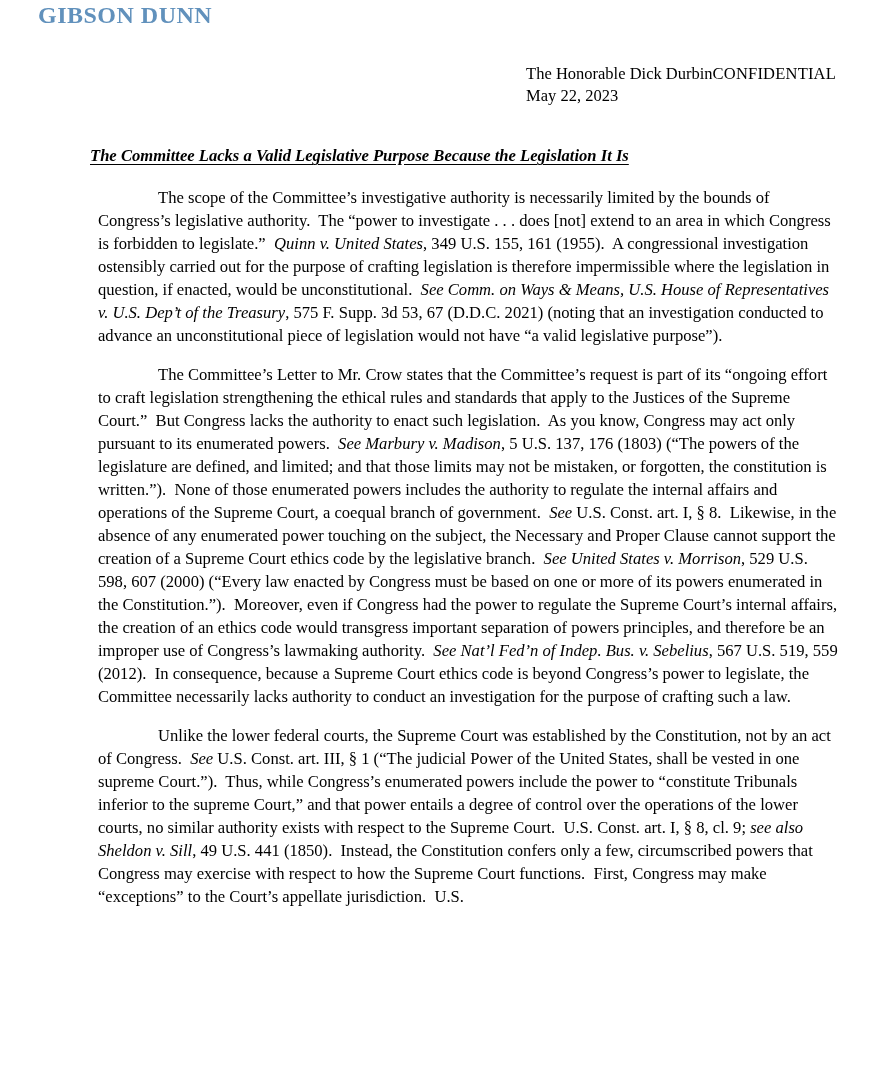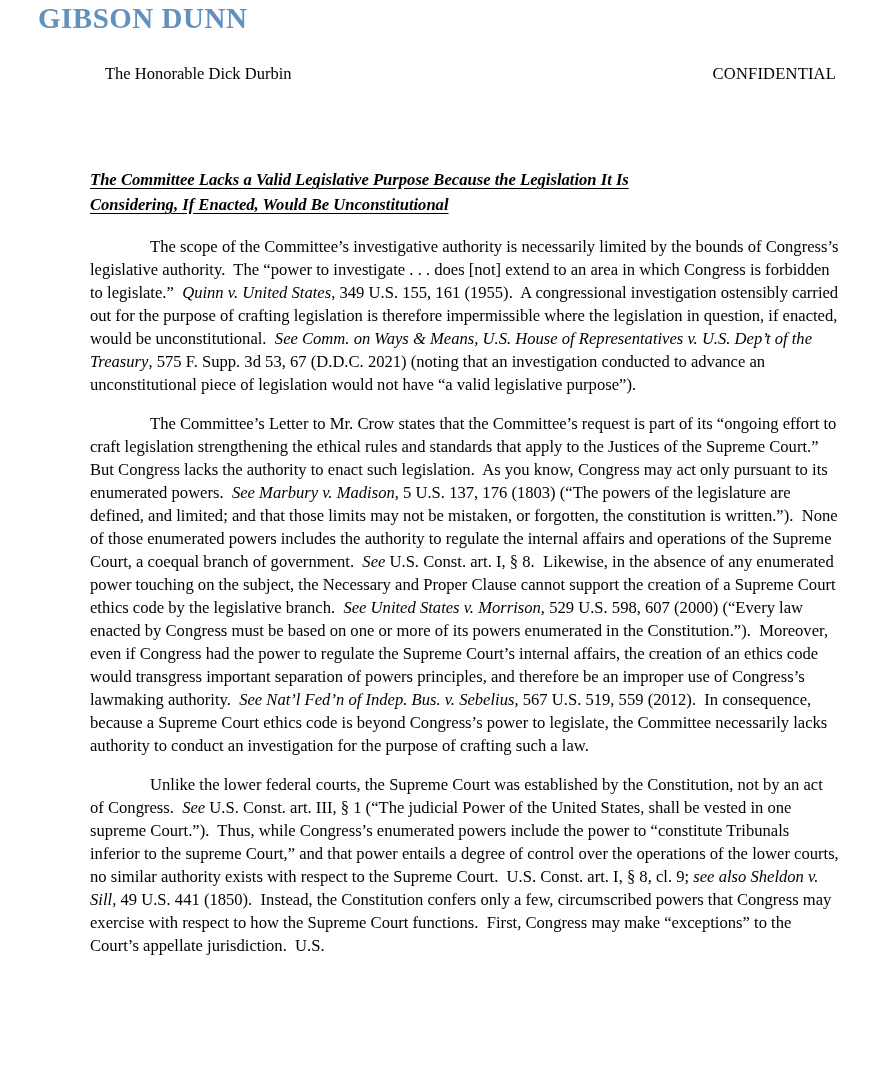--- a/index.html
+++ b/index.html
@@ -16,32 +16,32 @@
     overflow: hidden;
   }
   .page {
     position: absolute;
     inset: 0;
   }
   .logo {
     position: absolute;
     top: 2px;
     left: 38px;
-    font-size: 29px;
+    font-size: 24px;
     font-weight: bold;
     letter-spacing: 0.5px;
     white-space: nowrap;
   }
   .header-row {
     position: absolute;
     top: 63px;
     left: 105px;
     right: 33px;
     display: flex;
-    justify-content: space-between;
+    justify-content: flex-end;
     align-items: flex-start;
     font-size: 16.5px;
     line-height: 22px;
   }
   .addr-block div {
     white-space: nowrap;
   }
   .classification {
     font-weight: normal;
     letter-spacing: 0.2px;
@@ -52,54 +52,53 @@
     left: 90px;
     width: 750px;
     font-size: 16.6px;
     line-height: 23px;
   }
   .heading {
     font-weight: bold;
     font-style: italic;
     line-height: 25px;
     margin-bottom: 18px;
-    margin-top: 24px;
   }
   .heading div {
     text-decoration: underline;
     text-underline-offset: 3px;
   }
   .para {
-    margin: 0 0 16px 0;
+    margin: 0 0 16px 8px;
     text-indent: 60px;
     white-space: pre-wrap;
     text-align: left;
   }
   .para .it {
     font-style: italic;
   }
 </style>
 </head>
 <body style="color: rgb(0, 0, 0);">
 
 <div class="page">
 
   <div class="logo" style="color: rgb(97, 145, 188);">GIBSON DUNN</div>
 
   <div class="header-row">
     <div class="addr-block">
       <div>The Honorable Dick Durbin</div>
+      <div>May 22, 2023</div>
     </div>
     <div class="classification">CONFIDENTIAL</div>
   </div>
 
   <div class="content">
     <div class="heading">
       <div>The Committee Lacks a Valid Legislative Purpose Because the Legislation It Is</div>
-      <div>Considering, If Enacted, Would Be Unconstitutional</div>
     </div>
     <div>
         <p class="para"><span>The scope of the Committee’s investigative authority is necessarily limited by the bounds of Congress’s legislative authority.  The “power to investigate . . . does [not] extend to an area in which Congress is forbidden to legislate.”  </span><span class="it">Quinn v. United States</span><span>, 349 U.S. 155, 161 (1955).  A congressional investigation ostensibly carried out for the purpose of crafting legislation is therefore impermissible where the legislation in question, if enacted, would be unconstitutional.  </span><span class="it">See Comm. on Ways &amp; Means, U.S. House of Representatives v. U.S. Dep’t of the Treasury</span><span>, 575 F. Supp. 3d 53, 67 (D.D.C. 2021) (noting that an investigation conducted to advance an unconstitutional piece of legislation would not have “a valid legislative purpose”).</span></p>
         <p class="para"><span>The Committee’s Letter to Mr. Crow states that the Committee’s request is part of its “ongoing effort to craft legislation strengthening the ethical rules and standards that apply to the Justices of the Supreme Court.”  But Congress lacks the authority to enact such legislation.  As you know, Congress may act only pursuant to its enumerated powers.  </span><span class="it">See Marbury v. Madison</span><span>, 5 U.S. 137, 176 (1803) (“The powers of the legislature are defined, and limited; and that those limits may not be mistaken, or forgotten, the constitution is written.”).  None of those enumerated powers includes the authority to regulate the internal affairs and operations of the Supreme Court, a coequal branch of government.  </span><span class="it">See</span><span> U.S. Const. art. I, § 8.  Likewise, in the absence of any enumerated power touching on the subject, the Necessary and Proper Clause cannot support the creation of a Supreme Court ethics code by the legislative branch.  </span><span class="it">See United States v. Morrison</span><span>, 529 U.S. 598, 607 (2000) (“Every law enacted by Congress must be based on one or more of its powers enumerated in the Constitution.”).  Moreover, even if Congress had the power to regulate the Supreme Court’s internal affairs, the creation of an ethics code would transgress important separation of powers principles, and therefore be an improper use of Congress’s lawmaking authority.  </span><span class="it">See Nat’l Fed’n of Indep. Bus. v. Sebelius</span><span>, 567 U.S. 519, 559 (2012).  In consequence, because a Supreme Court ethics code is beyond Congress’s power to legislate, the Committee necessarily lacks authority to conduct an investigation for the purpose of crafting such a law.</span></p>
         <p class="para"><span>Unlike the lower federal courts, the Supreme Court was established by the Constitution, not by an act of Congress.  </span><span class="it">See</span><span> U.S. Const. art. III, § 1 (“The judicial Power of the United States, shall be vested in one supreme Court.”).  Thus, while Congress’s enumerated powers include the power to “constitute Tribunals inferior to the supreme Court,” and that power entails a degree of control over the operations of the lower courts, no similar authority exists with respect to the Supreme Court.  U.S. Const. art. I, § 8, cl. 9; </span><span class="it">see also Sheldon v. Sill</span><span>, 49 U.S. 441 (1850).  Instead, the Constitution confers only a few, circumscribed powers that Congress may exercise with respect to how the Supreme Court functions.  First, Congress may make “exceptions” to the Court’s appellate jurisdiction.  U.S.</span></p>
       </div>
   </div>
 
 </div>
 

